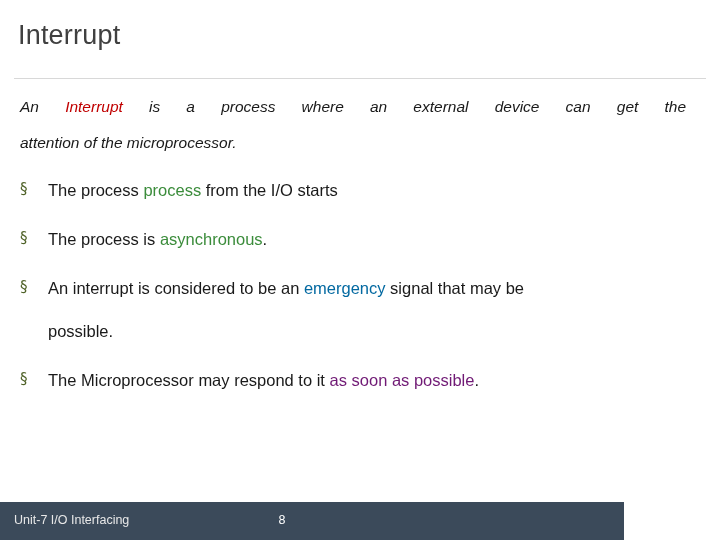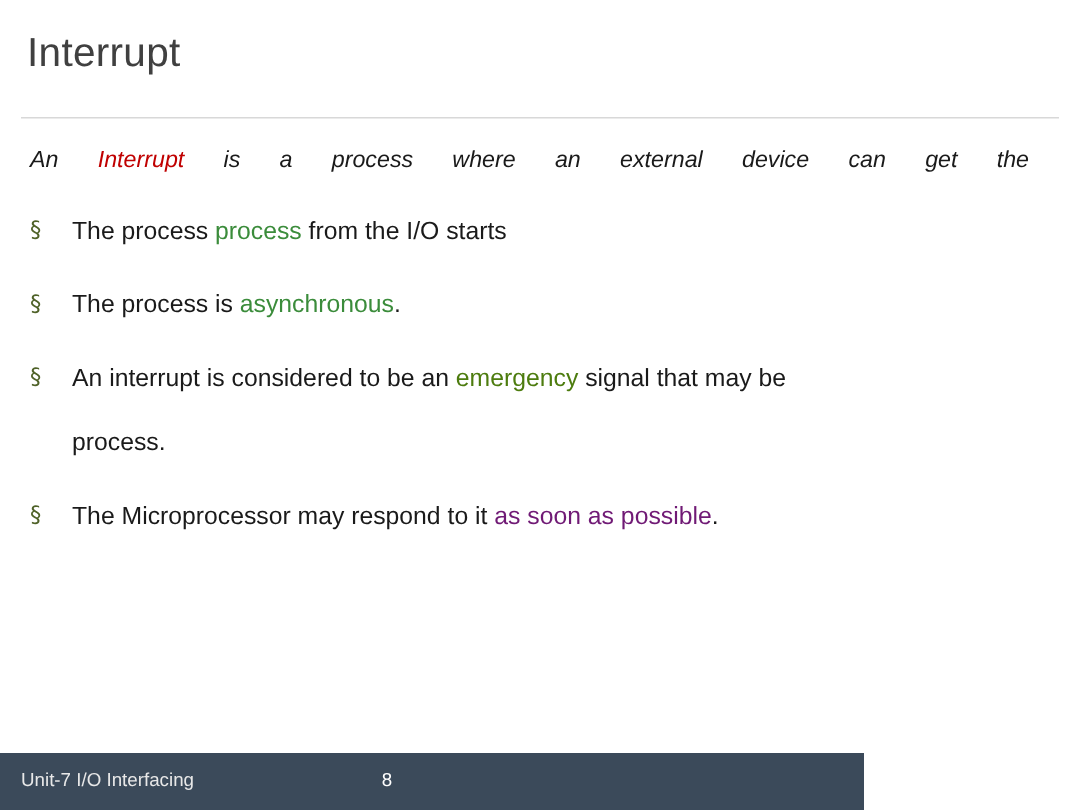--- a/index.html
+++ b/index.html
@@ -78,30 +78,31 @@
     top: 0;
     color: #4f6228;
     font-family: "DejaVu Sans", sans-serif;
     font-size: 15px;
   }
   .bullet .cont {
     display: block;
     margin-top: 19px;
   }
   .hl-green { color: #3b8c3b; }
-  .hl-red { color: #4d7c0f; }
+  .hl-red { color: #0369a1; }
   .hl-orange { color: #701a75; }
   .footer {
     position: absolute;
     left: 0;
     bottom: 0;
     width: 576px;
     height: 38px;
     background: #3b4a5a;
     color: #ffffff;
+    padding-left: 48px;
   }
   .footer-left {
     position: absolute;
     left: 14px;
     top: 11px;
     font-size: 12.5px;
     color: #e8e8e8;
   }
   .footer-page {
     position: absolute;
@@ -127,35 +128,36 @@
 <div class="slide">
 
   <div class="title">Interrupt</div>
   <div class="title-rule"></div>
 
   <div class="body">
 
     <div class="lead lead-line1">
       <span>An </span><span class="kw">Interrupt</span><span> is a process where an external device can get the</span>
     </div>
+    <div class="lead lead-line2">attention of the microprocessor.</div>
 
     <div class="bullet">
       <span class="marker">§</span>
       <span>The process </span><span class="hl-green">process</span><span> from the I/O starts</span>
     </div>
 
     <div class="bullet">
       <span class="marker">§</span>
       <span>The process is </span><span class="hl-green">asynchronous</span><span>.</span>
     </div>
 
     <div class="bullet">
       <span class="marker">§</span>
       <span>An interrupt is considered to be an </span><span class="hl-red">emergency</span><span> signal that may be</span>
-      <span class="cont">process.</span>
+      <span class="cont">possible.</span>
     </div>
 
     <div class="bullet">
       <span class="marker">§</span>
       <span>The Microprocessor may respond to it </span><span class="hl-orange">as soon as possible</span><span>.</span>
     </div>
 
   </div>
 
   <div class="footer">

